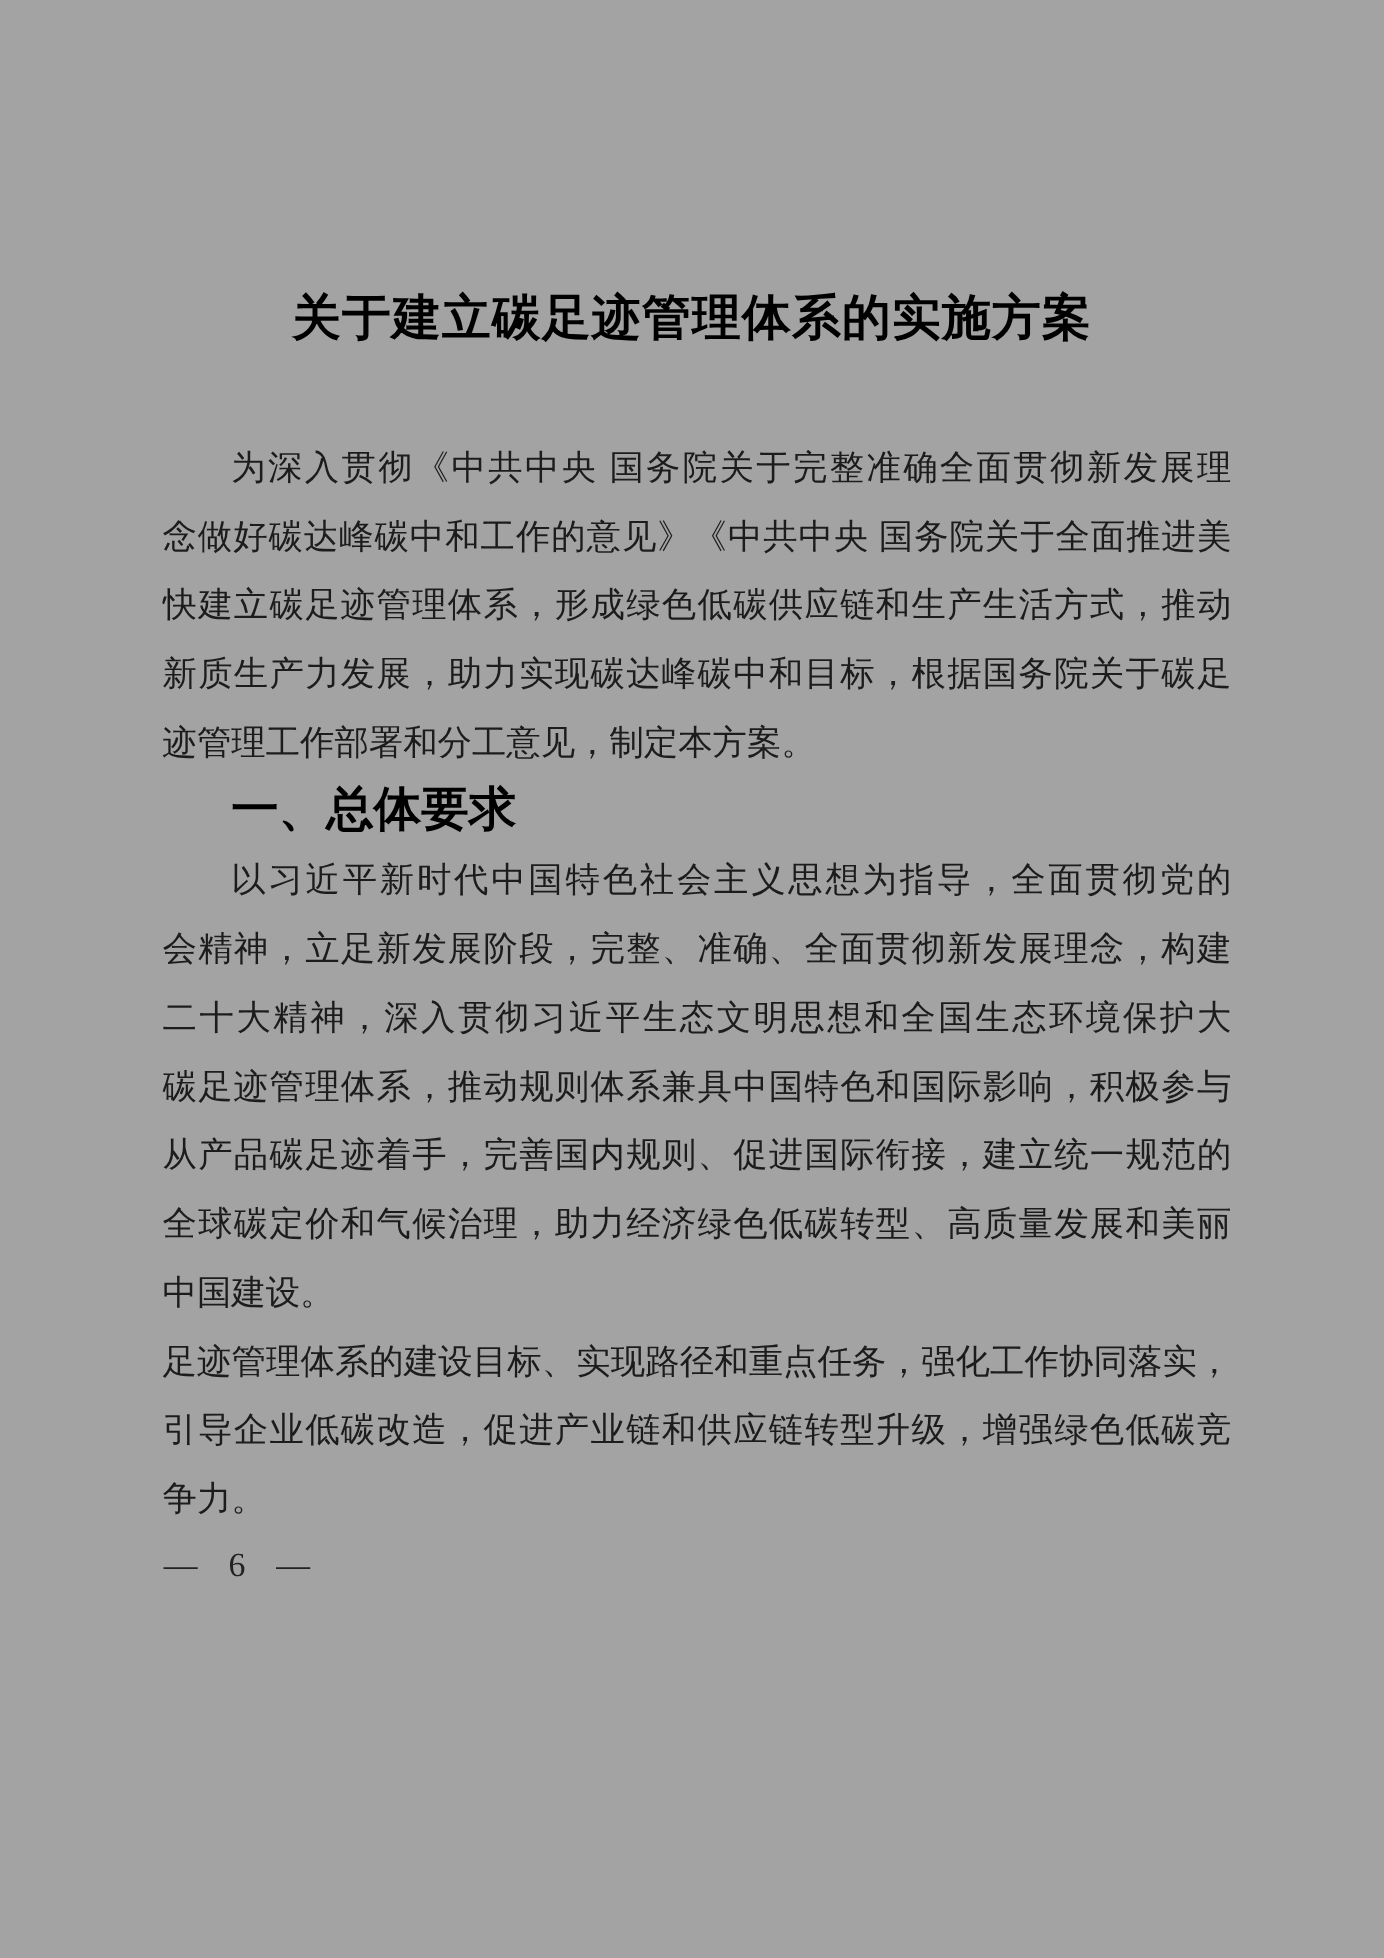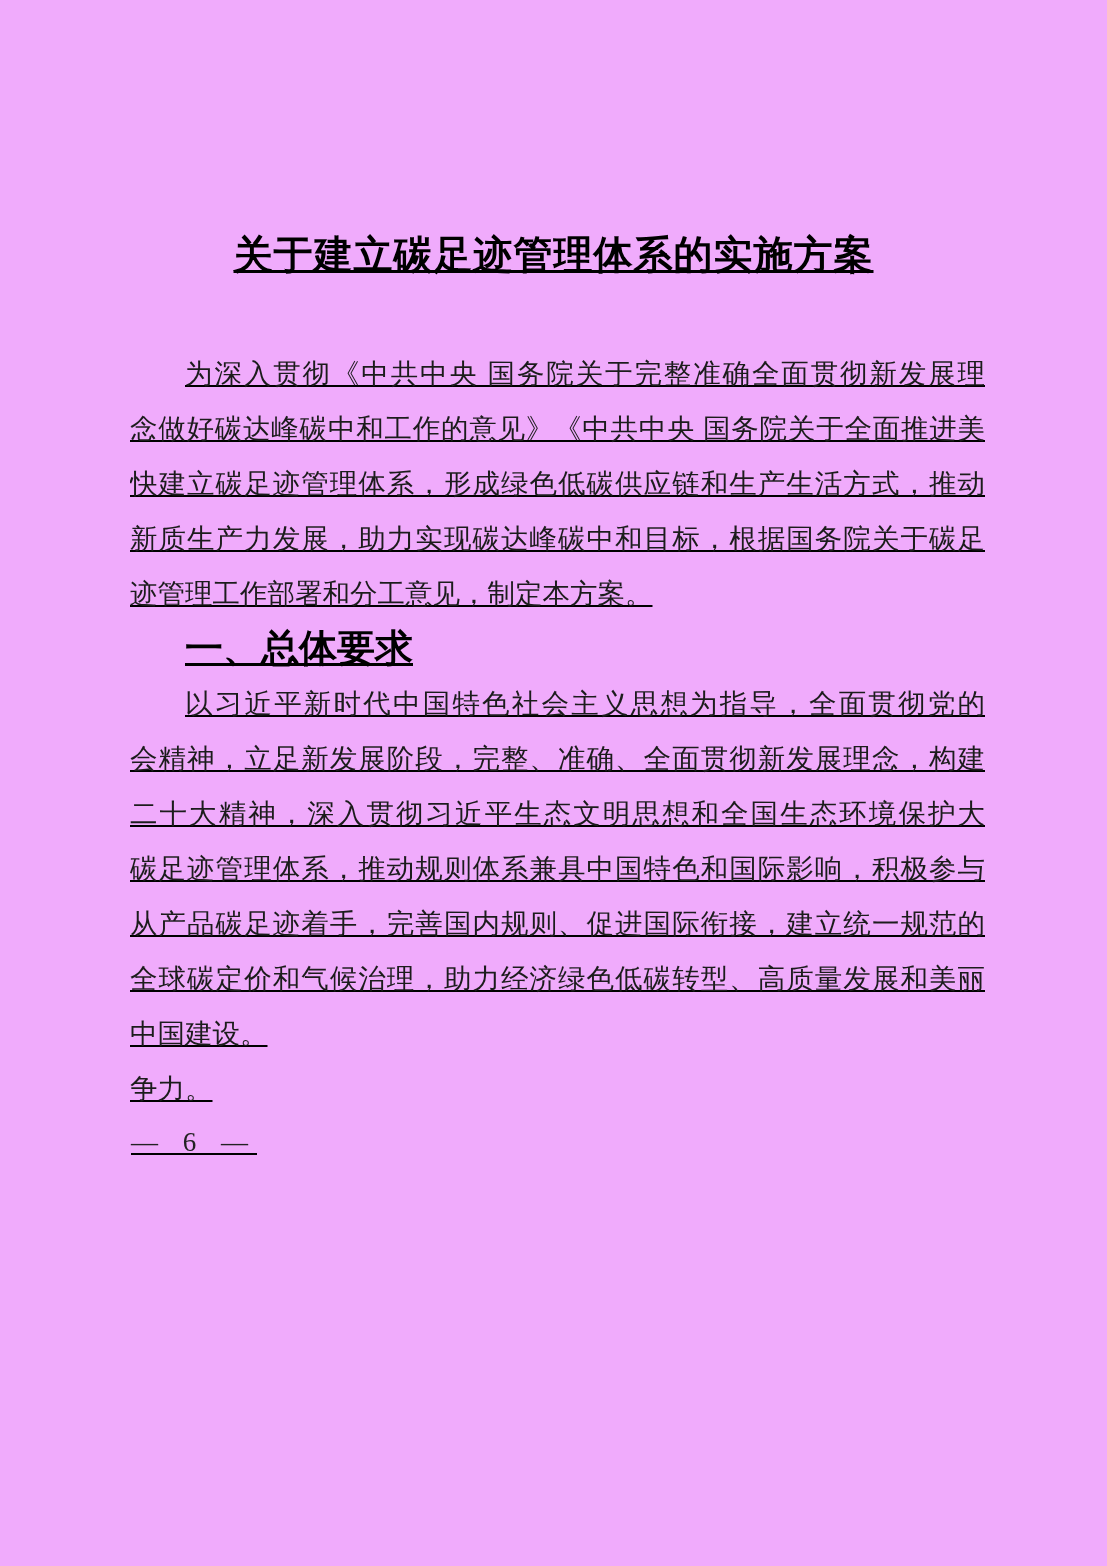--- a/index.html
+++ b/index.html
@@ -4,23 +4,22 @@
 <style>
   html, body {
     margin: 0;
     padding: 0;
     background: #ffffff;
   }
   .page {
     position: relative;
     width: 1107px;
     height: 1566px;
-    background: #f0abfc;
+    background: #a3a3a3;
     overflow: hidden;
-    text-decoration: underline;
   }
   .doc-title {
     margin: 0;
     padding-top: 228px;
     text-align: center;
     font-family: "Liberation Sans", "DejaVu Sans", sans-serif;
     font-weight: 700;
     font-size: 39px;
     line-height: 54px;
     color: #000000;
@@ -80,17 +79,19 @@
       <div class="line">新质生产力发展，助力实现碳达峰碳中和目标，根据国务院关于碳足</div>
       <div class="line para-last">迹管理工作部署和分工意见，制定本方案。</div>
       <div class="heading-line">一、总体要求</div>
       <div class="line para-first">以习近平新时代中国特色社会主义思想为指导，全面贯彻党的</div>
       <div class="line">会精神，立足新发展阶段，完整、准确、全面贯彻新发展理念，构建</div>
       <div class="line">二十大精神，深入贯彻习近平生态文明思想和全国生态环境保护大</div>
       <div class="line">碳足迹管理体系，推动规则体系兼具中国特色和国际影响，积极参与</div>
       <div class="line">从产品碳足迹着手，完善国内规则、促进国际衔接，建立统一规范的</div>
       <div class="line">全球碳定价和气候治理，助力经济绿色低碳转型、高质量发展和美丽</div>
       <div class="line para-last">中国建设。</div>
+      <div class="line">足迹管理体系的建设目标、实现路径和重点任务，强化工作协同落实，</div>
+      <div class="line">引导企业低碳改造，促进产业链和供应链转型升级，增强绿色低碳竞</div>
       <div class="line para-last">争力。</div>
     </div>
 
   <div class="doc-footer">— 6 —</div>
 </div>
 
 </body></html>

